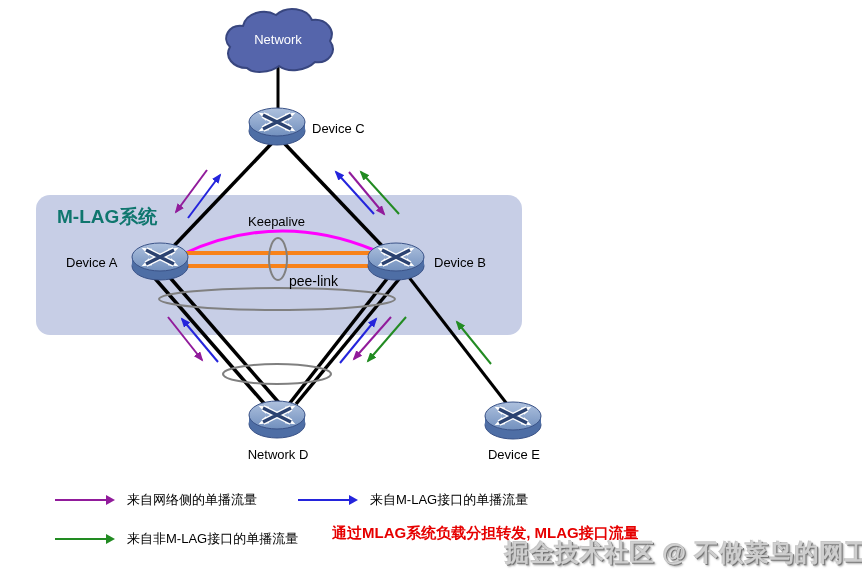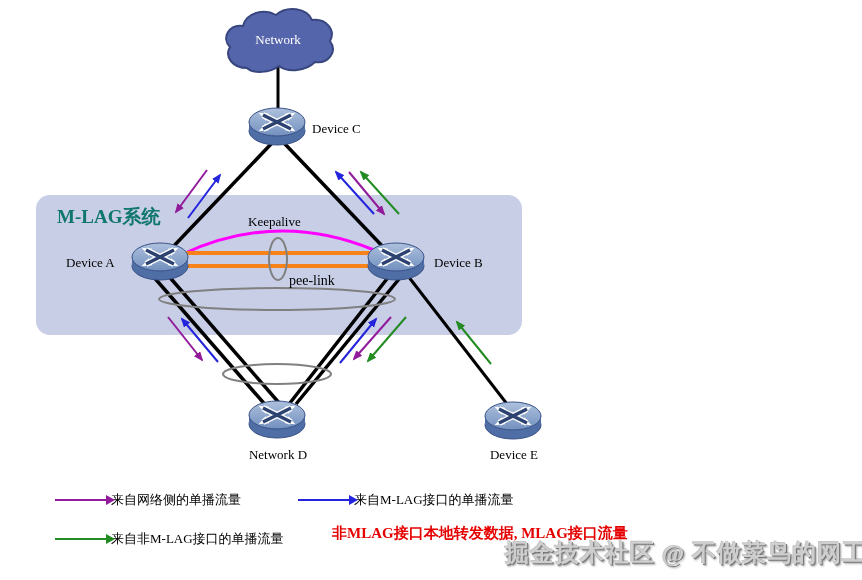--- a/index.html
+++ b/index.html
@@ -1,36 +1,36 @@
 <!DOCTYPE html>
 <html><head>
 <meta charset="utf-8">
 <style>
   html,body{margin:0;padding:0;background:#fff;}
   .canvas{
     position:relative;width:862px;height:580px;background:#ffffff;overflow:hidden;
-    font-family:Liberation Serif, serif;
+    font-family:Liberation Sans, sans-serif;
   }
   .abs{position:absolute;}
   .lbl{font-size:13px;color:#000;line-height:15px;white-space:nowrap;}
   .lbl-center{text-align:center;}
   .network-lbl{color:#fff;font-size:13px;text-align:center;width:80px;}
   .group-lbl{color:#0f766e;font-weight:bold;font-size:19px;}
   .keepalive-lbl{font-size:13px;color:#000;}
   .peerlink-lbl{font-size:14px;color:#000;}
   .legend-item{position:absolute;display:flex;align-items:center;}
   .legend-arrow{position:relative;width:52px;height:2px;background:currentColor;flex:0 0 auto;}
   .legend-arrow::after{
     content:'';position:absolute;right:-8px;top:-4px;width:0;height:0;
     border-left:9px solid currentColor;border-top:5px solid transparent;border-bottom:5px solid transparent;
   }
   .c-purple{color:#911b9b;}
   .c-blue{color:#2424dc;}
   .c-green{color:#228b22;}
-  .legend-text{font-size:13px;color:#000;margin-left:4px;white-space:nowrap;}
+  .legend-text{font-size:13px;color:#000;margin-left:20px;white-space:nowrap;}
   .note{
     font-size:15px;font-weight:bold;color:#e60000;line-height:18px;white-space:nowrap;z-index:5;
   }
   .watermark{
     font-size:24px;font-weight:bold;letter-spacing:1px;white-space:nowrap;z-index:6;
     color:rgba(210,210,210,0.95);
     text-shadow:1px 1px 0 rgba(110,110,110,0.9),2px 2px 2px rgba(130,130,130,0.7),-1px -1px 0 rgba(160,160,160,0.6);
   }
 </style>
 </head>
@@ -144,18 +144,18 @@
   <div class="legend-item" style="left:298px;top:491px;">
     <span class="legend-arrow c-blue"></span>
     <span class="legend-text">来自M-LAG接口的单播流量</span>
   </div>
   <div class="legend-item" style="left:55px;top:530px;">
     <span class="legend-arrow c-green"></span>
     <span class="legend-text">来自非M-LAG接口的单播流量</span>
   </div>
 
   <div class="abs note" style="left:332px;top:524px;">
-    <div>非MLAG接口本地转发数据, MLAG接口流量</div>
+    <div>通过MLAG系统负载分担转发, MLAG接口流量</div>
   </div>
 
   <div class="abs watermark" style="left:505px;top:537px;">掘金技术社区 @ 不做菜鸟的网工</div>
 
 </div>
 
 </body></html>

